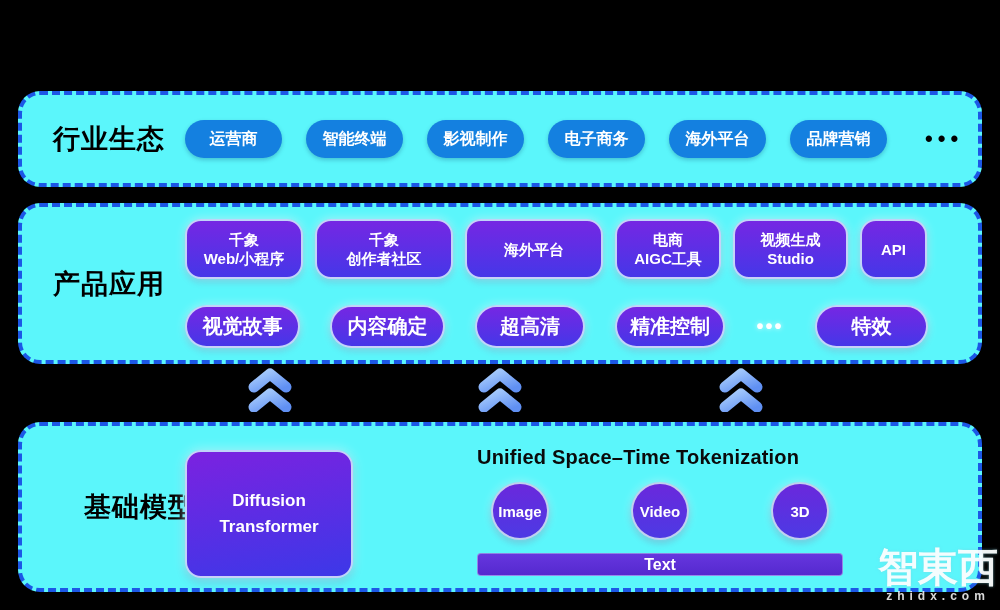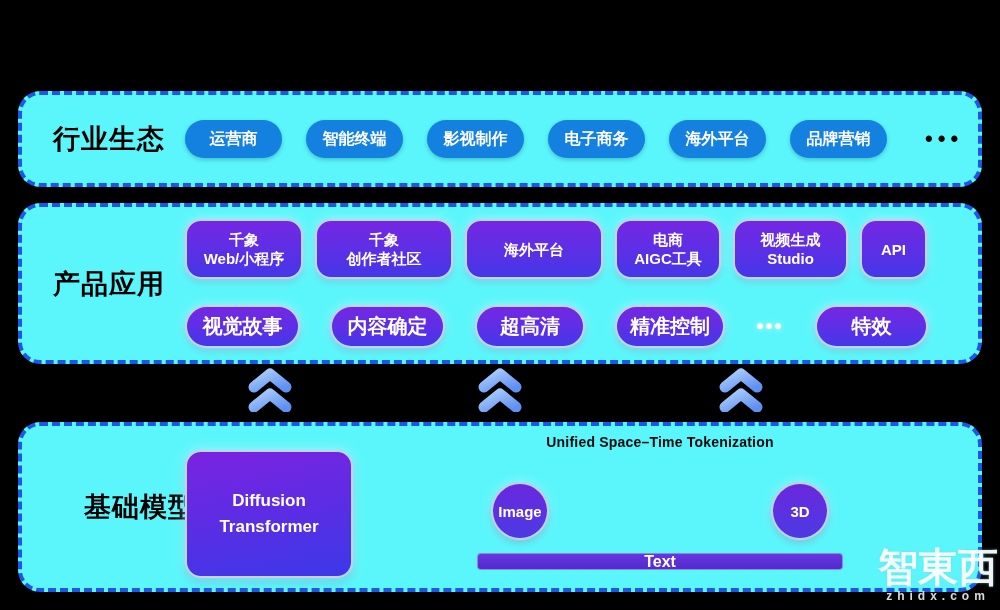--- a/index.html
+++ b/index.html
@@ -59,36 +59,36 @@
   .dt-box{
     position:absolute;left:163px;top:24px;width:168px;height:128px;box-sizing:border-box;
     background:linear-gradient(170deg,#7b22e0 0%,#3c38e8 100%);
     border:2px solid rgba(214,240,252,.85);border-radius:16px;
     box-shadow:0 0 12px rgba(255,255,255,.55),0 4px 8px rgba(20,60,130,.25);
     color:#fff;font-size:17px;font-weight:700;line-height:26px;
     display:flex;flex-direction:column;align-items:center;justify-content:center;text-align:center;
   }
   .token-group{position:absolute;left:455px;top:0;width:366px;height:100%;}
   .token-title{
-    position:absolute;top:8px;left:0;width:100%;text-align:center;
-    font-size:14px;font-weight:800;color:#0a0a0a;letter-spacing:.2px;
+    position:absolute;top:20px;left:0;width:100%;
+    font-size:20px;font-weight:800;color:#0a0a0a;letter-spacing:.2px;
   }
   .mod-circle{
     position:absolute;top:56px;width:58px;height:58px;border-radius:50%;box-sizing:border-box;
     background:linear-gradient(180deg,#6a28dc 0%,#4c3ae4 100%);
     border:2px solid rgba(205,225,240,.9);
     box-shadow:0 0 10px rgba(255,255,255,.5),0 3px 6px rgba(20,60,130,.3);
     color:#fff;font-size:15px;font-weight:700;
     display:flex;align-items:center;justify-content:center;
   }
   .circle-image{left:14px;}
   .circle-video{left:154px;}
   .circle-3d{left:294px;}
   .text-bar{
-    position:absolute;top:127px;left:0;width:100%;height:17px;box-sizing:border-box;
+    position:absolute;top:127px;left:0;width:100%;height:23px;box-sizing:border-box;
     background:linear-gradient(180deg,#6636de 0%,#5529cf 100%);
     border-radius:4px;border:1px solid rgba(200,220,245,.5);
     color:#fff;font-size:16px;font-weight:700;
     display:flex;align-items:center;justify-content:center;
   }
   
   .watermark{position:absolute;right:2px;bottom:8px;text-align:center;line-height:1;}
   .wm-logo{
     font-size:40px;font-weight:900;color:rgba(255,255,255,.92);
     text-shadow:0 0 3px rgba(130,210,225,.6);
@@ -177,20 +177,21 @@
 
   <div class="panel" id="sec3">
     <div class="sec-label">基础模型</div>
     <div class="dt-box">
       <div>Diffusion</div>
       <div>Transformer</div>
     </div>
     <div class="token-group">
       <div class="token-title">Unified Space–Time Tokenization</div>
       <div class="mod-circle circle-image">Image</div>
+      <div class="mod-circle circle-video">Video</div>
       <div class="mod-circle circle-3d">3D</div>
       <div class="text-bar">Text</div>
     </div>
   </div>
 
   <div class="watermark">
     <div class="wm-logo">智東西</div>
     <div class="wm-domain">zhidx.com</div>
   </div>
 

